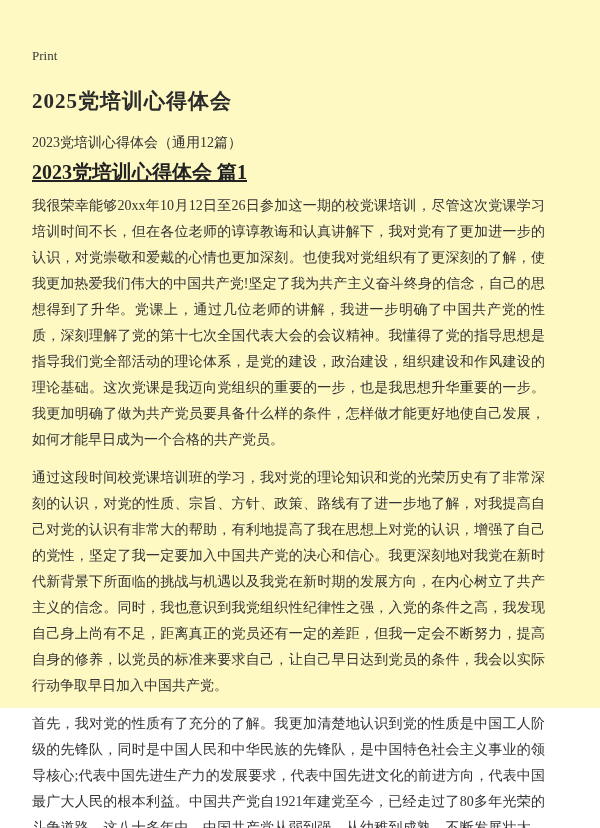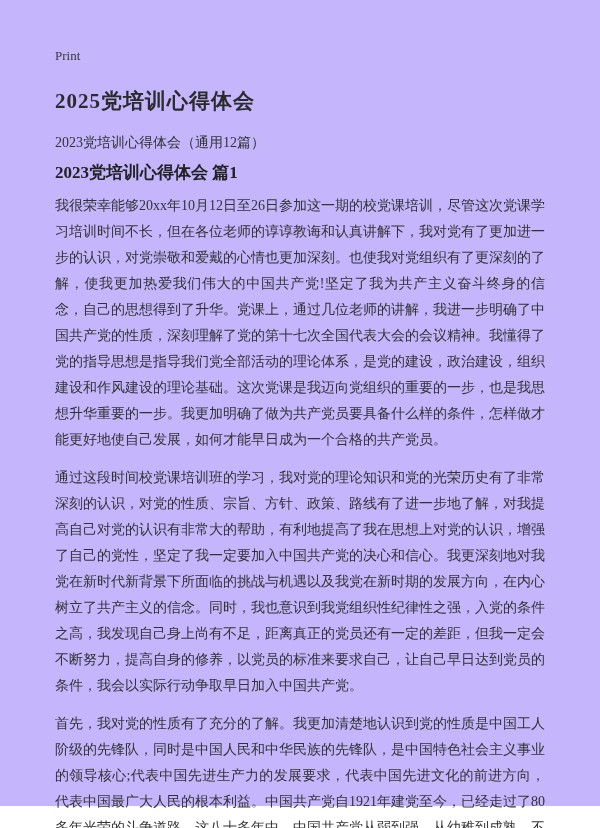--- a/index.html
+++ b/index.html
@@ -10,23 +10,23 @@
   body {
     width: 600px;
     height: 828px;
     overflow: hidden;
     font-family: "Liberation Serif", "DejaVu Serif", serif;
     color: #2e2e2e;
   }
   .page {
     box-sizing: border-box;
     width: 600px;
-    height: 806px;
-    padding: 46px 55px 0 55px;
-    background: #c4b5fd;
+    height: 708px;
+    padding: 46px 55px 0 32px;
+    background: #fef9c3;
   }
   .print-label {
     font-size: 13px;
     color: #3a3a3a;
     line-height: 14px;
     display: inline-block;
     cursor: pointer;
     text-decoration: none;
   }
   .doc-title {
@@ -40,24 +40,25 @@
   }
   .doc-subtitle {
     margin: 20px 0 13px 0;
     font-size: 14px;
     font-weight: normal;
     color: #333333;
     line-height: 17px;
   }
   .section-heading {
     margin: 13px 0 0 0;
-    font-size: 17px;
+    font-size: 20px;
     font-weight: bold;
     color: #222222;
     line-height: 17px;
+    text-decoration: underline;
   }
   .body-text p {
     margin: 12px 0 0 0;
     font-size: 14px;
     line-height: 26px;
     text-align: justify;
     text-justify: inter-ideograph;
     color: #333333;
     word-break: break-all;
   }

